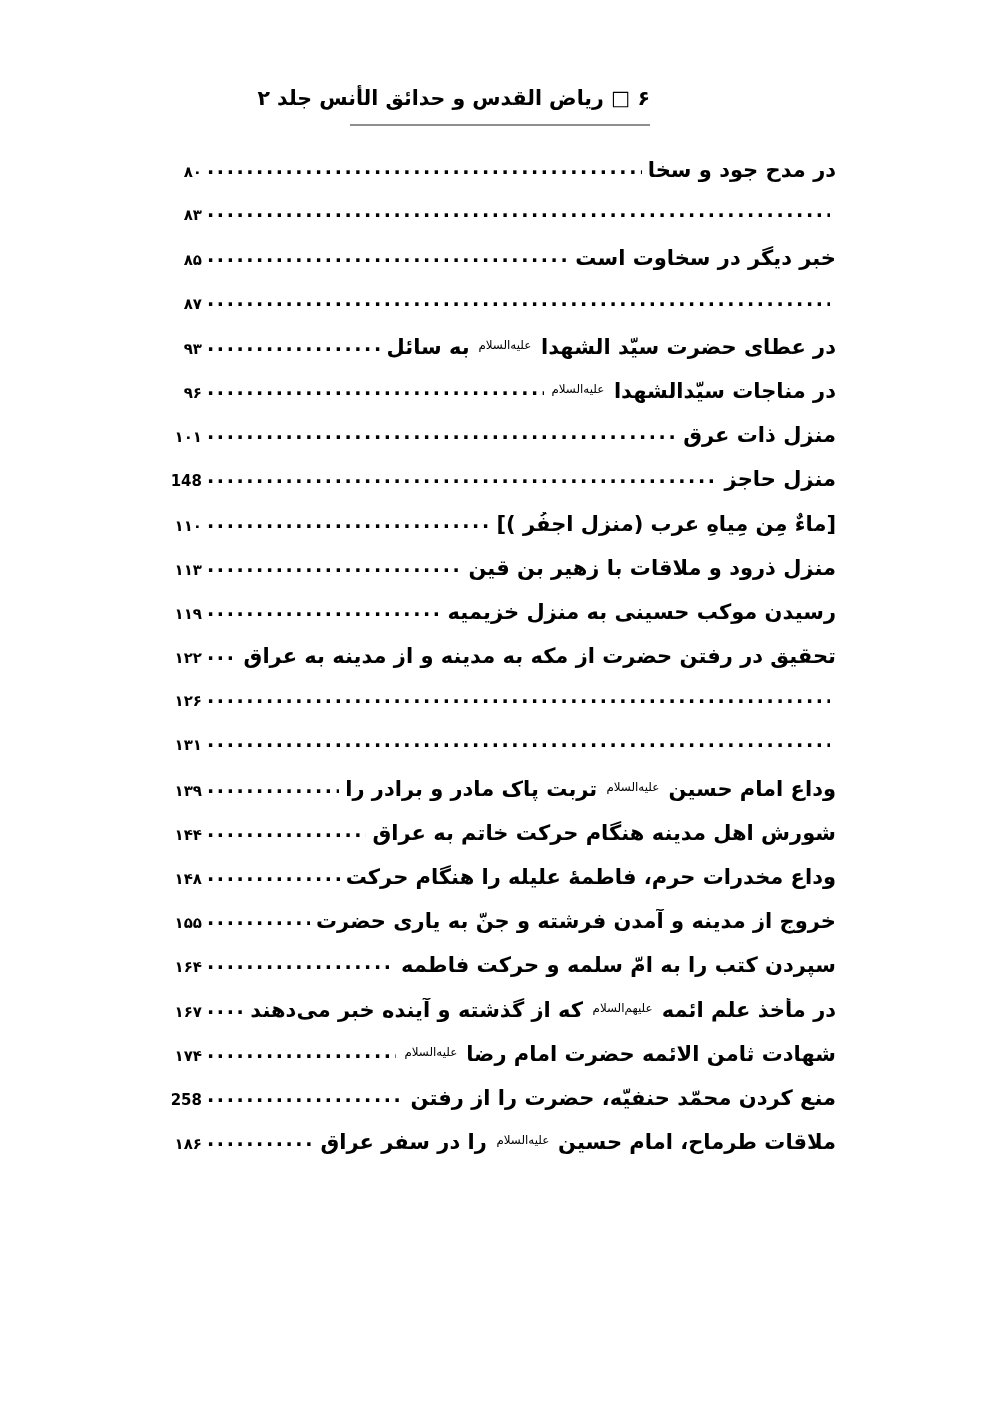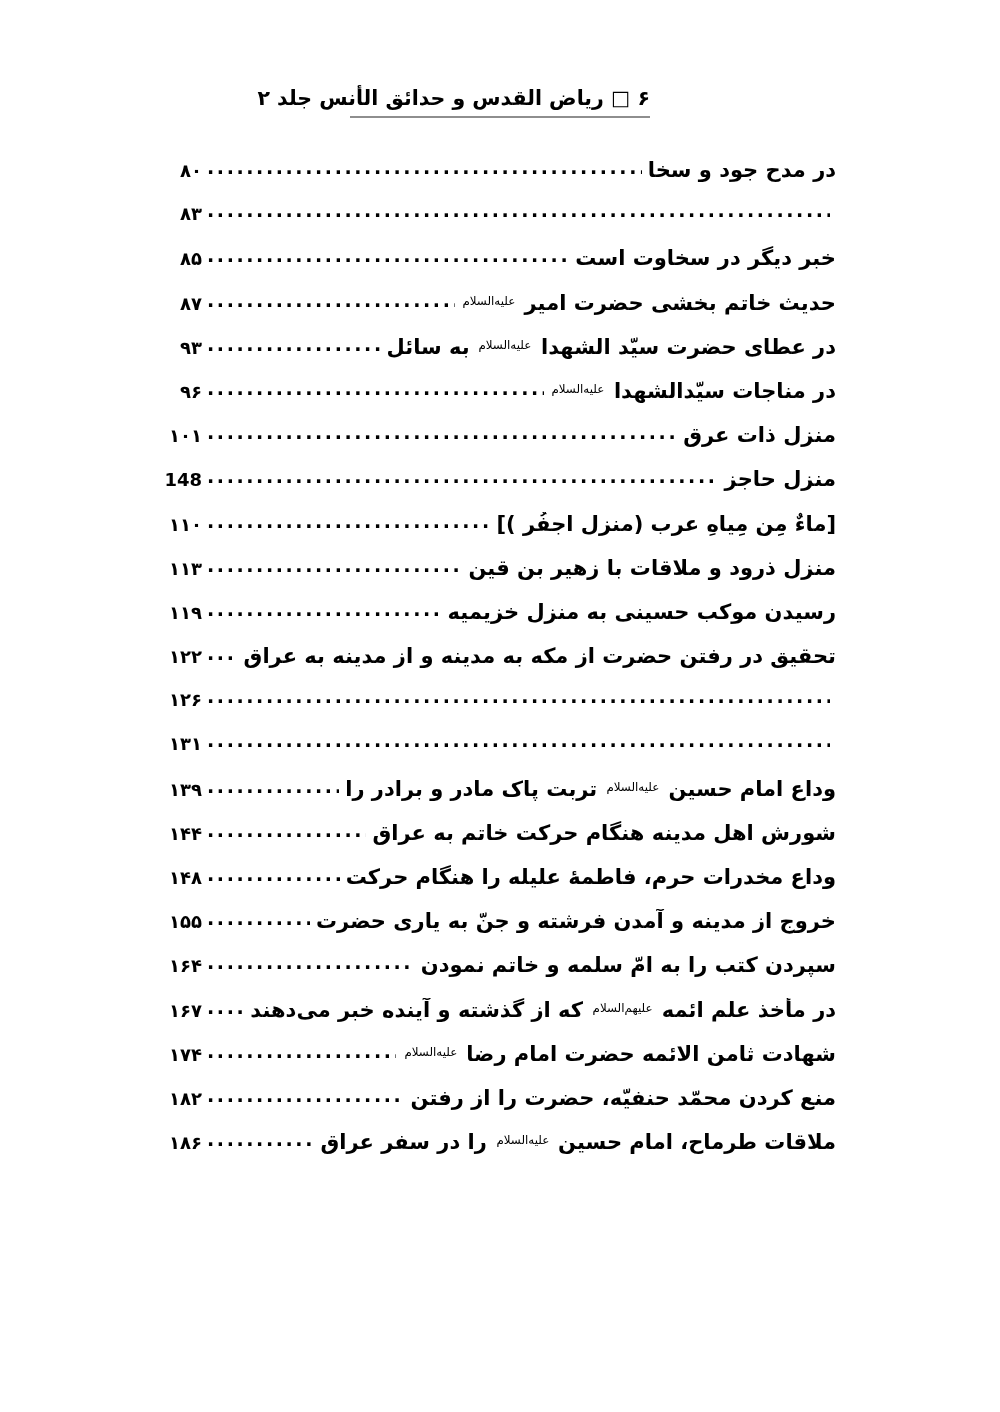--- a/index.html
+++ b/index.html
@@ -39,21 +39,21 @@
     width: 300px;
   }
   .header-line {
     direction: rtl;
     text-align: center;
     font-size: 20.5px;
     font-weight: 700;
     letter-spacing: -0.2px;
     white-space: nowrap;
     line-height: 1.25;
-    padding-bottom: 4px;
+    padding-bottom: 12px;
   }
   .header-rule {
     height: 2.5px;
     background: #8e8e8e;
     width: 100%;
   }
 
   
   .toc {
     position: absolute;
@@ -90,21 +90,21 @@
     font-size: 19px;
     font-weight: 700;
     letter-spacing: 2.6px;
     color: #000;
     direction: ltr;
     text-align: right;
   }
 
   .toc-page {
     flex: 0 0 auto;
-    font-size: 18px;
+    font-size: 15px;
     font-weight: 700;
     white-space: nowrap;
     min-width: 38px;
     text-align: right;
     direction: rtl;
     line-height: 1.2;
   }
 
   
   .hon {
@@ -137,21 +137,20 @@
       <div class="toc-row">
         <span class="toc-dots">......................................................................</span>
         <span class="toc-page">۸۳</span>
       </div>
       <div class="toc-row">
         <span class="toc-title">خبر دیگر در سخاوت است</span>
         <span class="toc-dots">......................................................................</span>
         <span class="toc-page">۸۵</span>
       </div>
       <div class="toc-row">
-        <span class="toc-title">حدیث خاتم بخشی حضرت امیر <span class="hon">علیه‌السلام</span></span>
         <span class="toc-dots">......................................................................</span>
         <span class="toc-page">۸۷</span>
       </div>
       <div class="toc-row">
         <span class="toc-title">در عطای حضرت سیّد الشهدا <span class="hon">علیه‌السلام</span> به سائل</span>
         <span class="toc-dots">......................................................................</span>
         <span class="toc-page">۹۳</span>
       </div>
       <div class="toc-row">
         <span class="toc-title">در مناجات سیّدالشهدا <span class="hon">علیه‌السلام</span></span>
@@ -210,38 +209,38 @@
         <span class="toc-title">وداع مخدرات حرم، فاطمهٔ علیله را هنگام حرکت</span>
         <span class="toc-dots">......................................................................</span>
         <span class="toc-page">۱۴۸</span>
       </div>
       <div class="toc-row">
         <span class="toc-title">خروج از مدینه و آمدن فرشته و جنّ به یاری حضرت</span>
         <span class="toc-dots">......................................................................</span>
         <span class="toc-page">۱۵۵</span>
       </div>
       <div class="toc-row">
-        <span class="toc-title">سپردن کتب را به امّ سلمه و خاتم نمودن</span>
+        <span class="toc-title">سپردن کتب را به امّ سلمه و حرکت فاطمه</span>
         <span class="toc-dots">......................................................................</span>
         <span class="toc-page">۱۶۴</span>
       </div>
       <div class="toc-row">
         <span class="toc-title">در مأخذ علم ائمه <span class="hon">علیهم‌السلام</span> که از گذشته و آینده خبر می‌دهند</span>
         <span class="toc-dots">......................................................................</span>
         <span class="toc-page">۱۶۷</span>
       </div>
       <div class="toc-row">
         <span class="toc-title">شهادت ثامن الائمه حضرت امام رضا <span class="hon">علیه‌السلام</span></span>
         <span class="toc-dots">......................................................................</span>
         <span class="toc-page">۱۷۴</span>
       </div>
       <div class="toc-row">
         <span class="toc-title">منع کردن محمّد حنفیّه، حضرت را از رفتن</span>
         <span class="toc-dots">......................................................................</span>
-        <span class="toc-page">۱۸۲</span>
+        <span class="toc-page">258</span>
       </div>
       <div class="toc-row">
         <span class="toc-title">ملاقات طرماح، امام حسین <span class="hon">علیه‌السلام</span> را در سفر عراق</span>
         <span class="toc-dots">......................................................................</span>
         <span class="toc-page">۱۸۶</span>
       </div>
     </div>
 
 </div>
 

